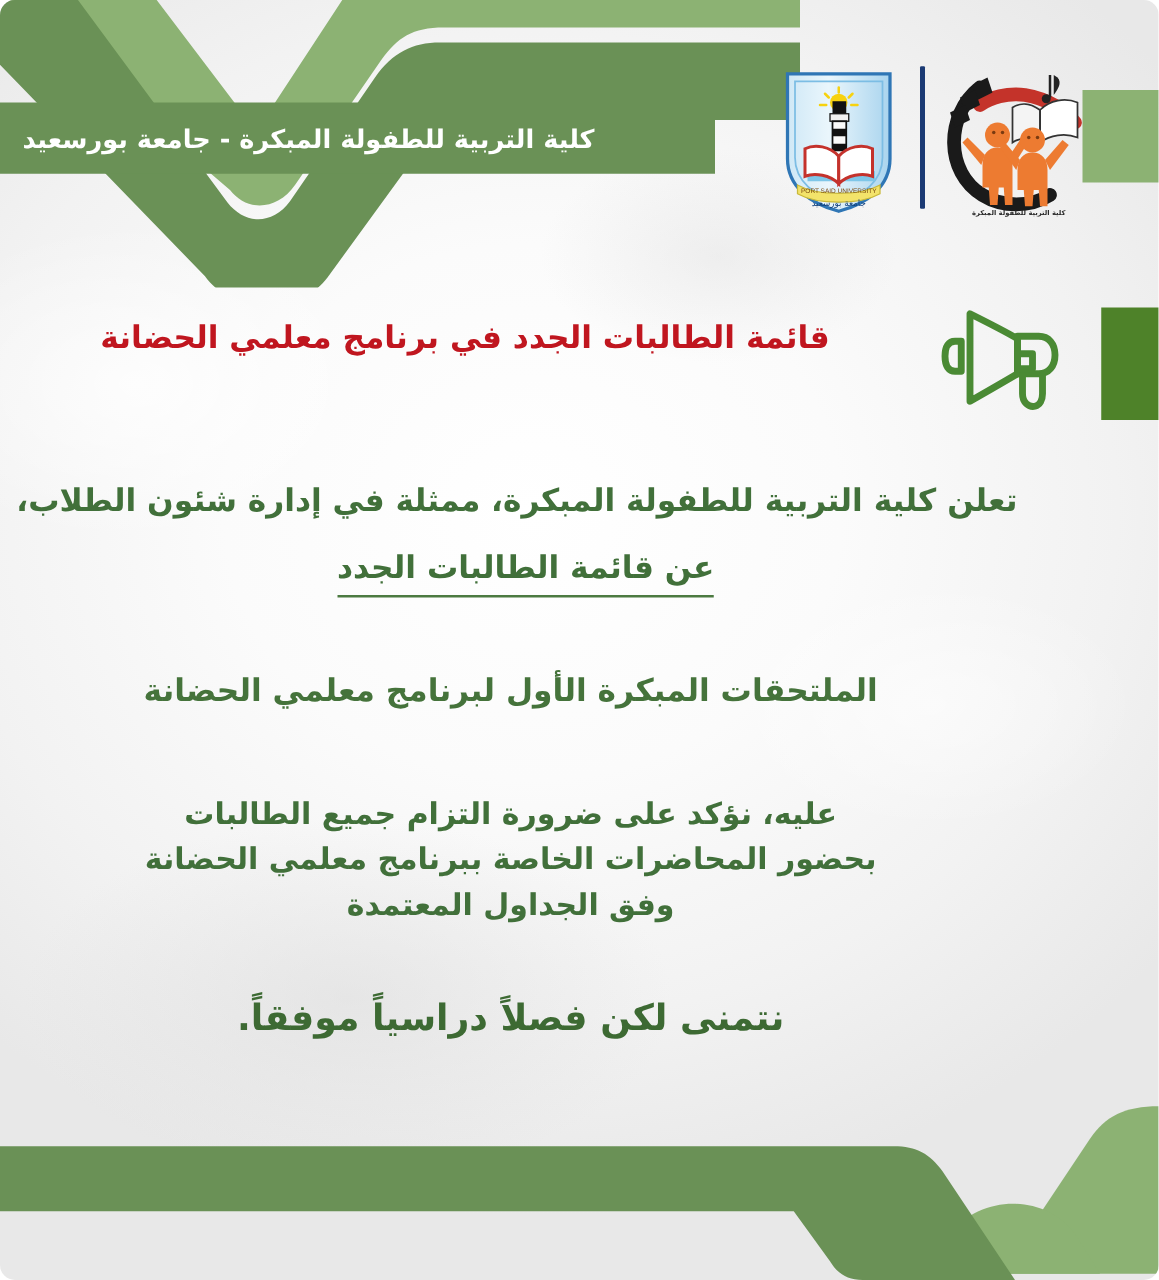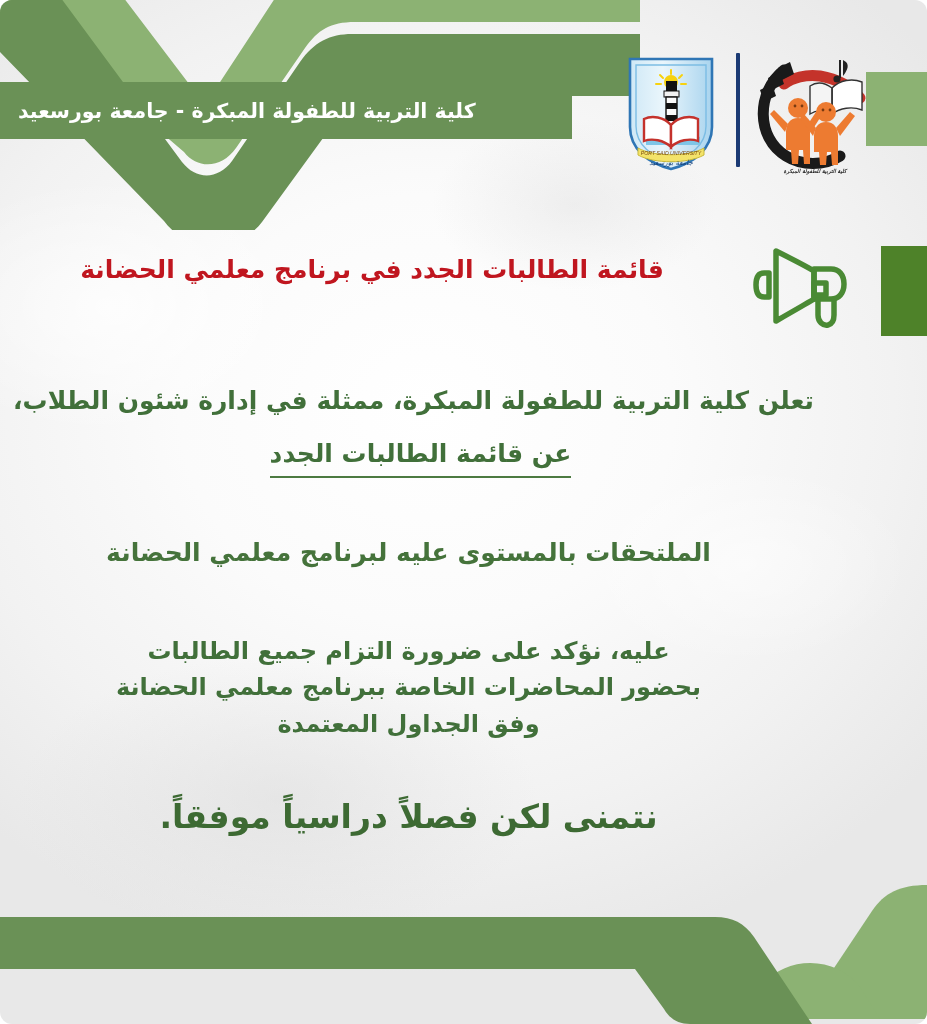--- a/index.html
+++ b/index.html
@@ -43,21 +43,21 @@
     display:flex; align-items:center; justify-content:flex-end;
     padding-left:0; padding-right:0;
   }
   .header-band-text{
     color:#ffffff; font-size:20.5px; font-weight:bold;
     letter-spacing:0px; padding-left:18px; white-space:nowrap;
     direction:rtl;
   }
 
   
-  .logos{ position:absolute; left:586px; top:50px; width:290px; height:125px; display:flex; align-items:center;font-style:italic; }
+  .logos{ position:absolute; left:586px; top:50px; width:290px; height:125px; display:flex; align-items:center; }
   .logo-college{ position:relative; width:122px; height:118px; }
   .logo-college-caption{
     position:absolute; left:0; right:0; bottom:-2px; text-align:center;
     font-size:5.4px; font-weight:bold; color:#2a2a2a; direction:rtl; letter-spacing:.2px;
   }
   .divider{
     width:4px; height:114px; background:#1b3a74; margin:0 14px 6px 16px; border-radius:1px;
   }
   .logo-univ{ position:relative; width:98px; height:120px; }
 
@@ -86,21 +86,21 @@
   .p-intro .line1{ display:block; padding-left:10px; }
   .p-intro .line2{
     display:inline-block; margin-top:28px;
     border-bottom:2.5px solid #4c7a41; padding-bottom:10px;margin-left:24px;
   }
   .p-level{
     margin-top:60px; font-size:25px; font-weight:bold; color:#45733b;
     letter-spacing:.2px;
   }
   .p-commit{ margin-top:66px; font-size:24px; font-weight:bold; color:#41703a; line-height:1.52; }
-  .p-closing{ margin-top:55px; font-size:33px; font-weight:bold; color:#3d6a33; }
+  .p-closing{ margin-top:55px; font-size:29px; font-weight:bold; color:#3d6a33; }
 
   
   .deco-bottom{ position:absolute; left:0; bottom:0; width:927px; height:165px; }
 </style>
 </head>
 <body>
 
 <div class="poster">
 
   <div class="texture"></div>
@@ -219,21 +219,21 @@
 
   <div class="main-title">قائمة الطالبات الجدد في برنامج معلمي الحضانة</div>
 
   <div class="body-wrap">
 
     <div class="p-intro">
       <span class="line1">تعلن كلية التربية للطفولة المبكرة، ممثلة في إدارة شئون الطلاب،</span>
       <span class="line2">عن قائمة الطالبات الجدد</span>
     </div>
 
-    <div class="p-level">الملتحقات بالمستوى عليه لبرنامج معلمي الحضانة</div>
+    <div class="p-level">الملتحقات المبكرة الأول لبرنامج معلمي الحضانة</div>
 
     <div class="p-commit">
       <div>عليه، نؤكد على ضرورة التزام جميع الطالبات</div>
       <div>بحضور المحاضرات الخاصة ببرنامج معلمي الحضانة</div>
       <div>وفق الجداول المعتمدة</div>
     </div>
 
     <div class="p-closing">نتمنى لكن فصلاً دراسياً موفقاً.</div>
   </div>
 

